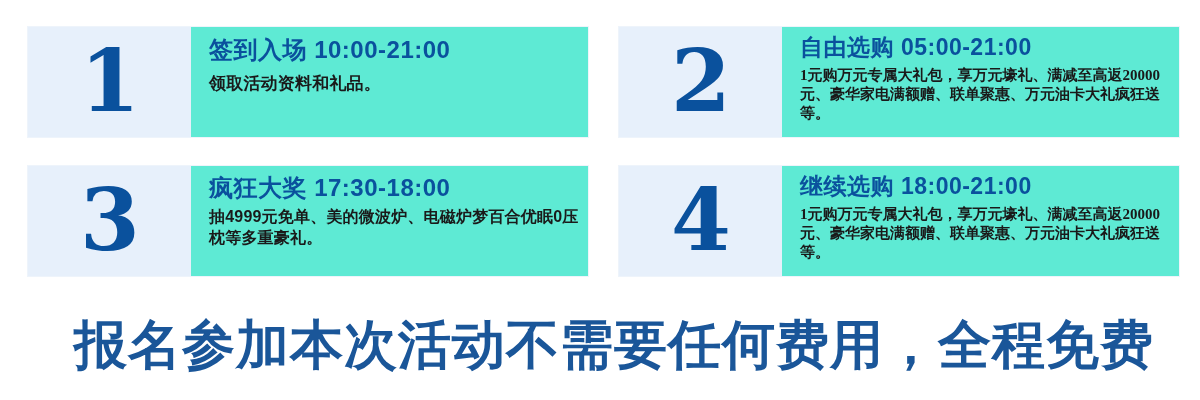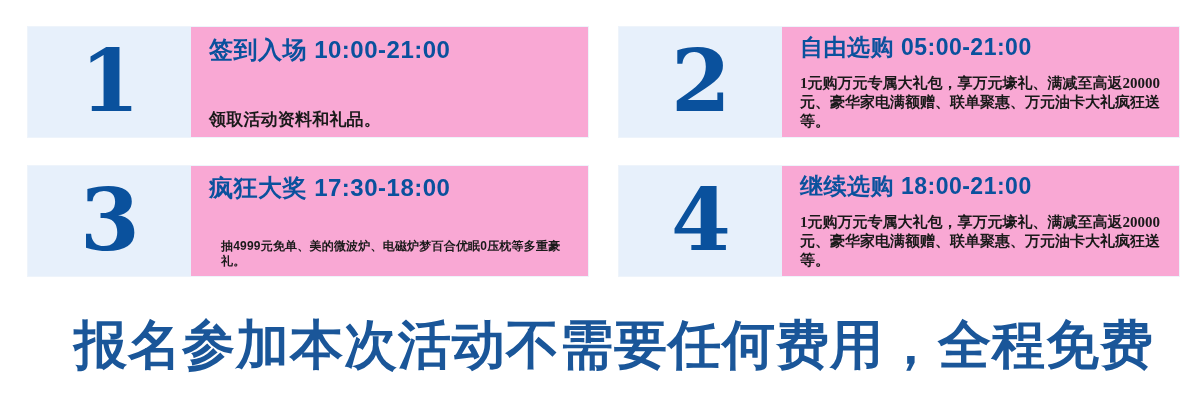--- a/index.html
+++ b/index.html
@@ -61,26 +61,26 @@
     font-weight: 700;
     font-size: 86px;
     line-height: 0.9;
     color: #0a519d;
     letter-spacing: -1px;
     user-select: none;
   }
 
   .card-body {
     flex: 1 1 auto;
-    background: #f9a8d4;
+    background: #5eead4;
     box-sizing: border-box;
     padding: 9px 6px 6px 18px;
     display: flex;
     flex-direction: column;
-    justify-content: space-between;
+    justify-content: flex-start;
   }
 
   .card-title {
     color: #0a519d;
     font-weight: 700;
     font-size: 24px;
     line-height: 1.18;
     letter-spacing: 0.5px;
     white-space: nowrap;
   }
@@ -100,24 +100,23 @@
   .card.dense .card-desc {
     font-size: 15px;
     line-height: 1.26;
     margin-top: 5px;
     letter-spacing: 0px;
     font-family: Liberation Serif, serif;
   }
 
   .card.medium .card-body { padding-top: 8px; }
   .card.medium .card-desc {
-    font-size: 12px;
+    font-size: 16px;
     line-height: 1.3;
     margin-top: 5px;
-    margin-left: 12px;
   }
 
   
   .banner {
     position: absolute;
     left: 14px;
     top: 303px;
     width: 1200px;
     height: 82px;
     display: flex;

